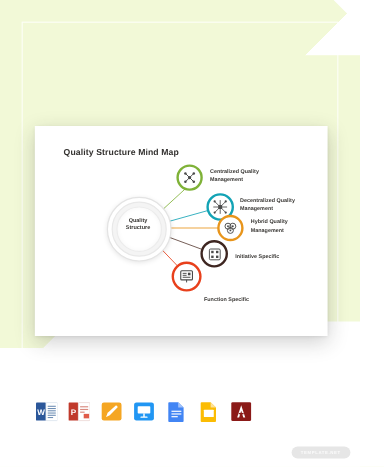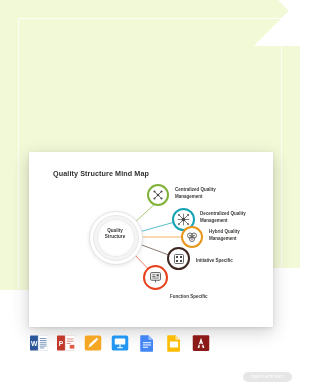--- a/index.html
+++ b/index.html
@@ -29,21 +29,20 @@
   #corner-tr{
     position:absolute;right:0;top:0;width:46px;height:46px;
     background:linear-gradient(45deg,#ffffff 50%,rgba(0,0,0,0) 50%);
     transform:scaleX(-1);
   }
   
   #card{
     position:absolute;left:29px;top:105px;width:244px;height:175px;
     background:#ffffff;
     box-shadow:0 5px 16px rgba(40,40,40,0.22), 0 1px 3px rgba(0,0,0,0.10);
-    margin-top:47px;
   }
   #card-title{
     position:absolute;left:24px;top:17px;
     font-size:7.2px;font-weight:bold;color:#33312f;
     letter-spacing:0.1px;white-space:nowrap;
   }
   
   #stage{position:absolute;left:0;top:0;width:244px;height:175px;}
   #links{position:absolute;left:0;top:0;width:244px;height:175px;}
 

